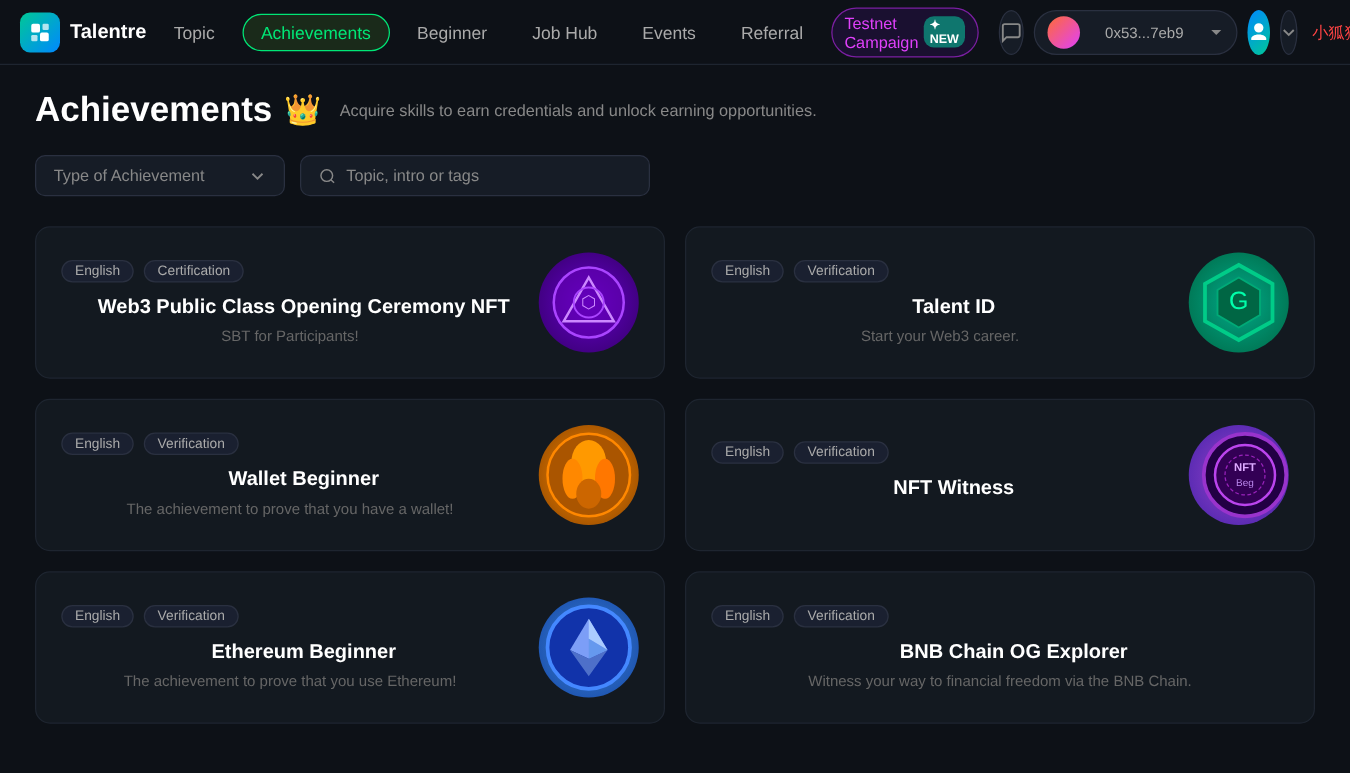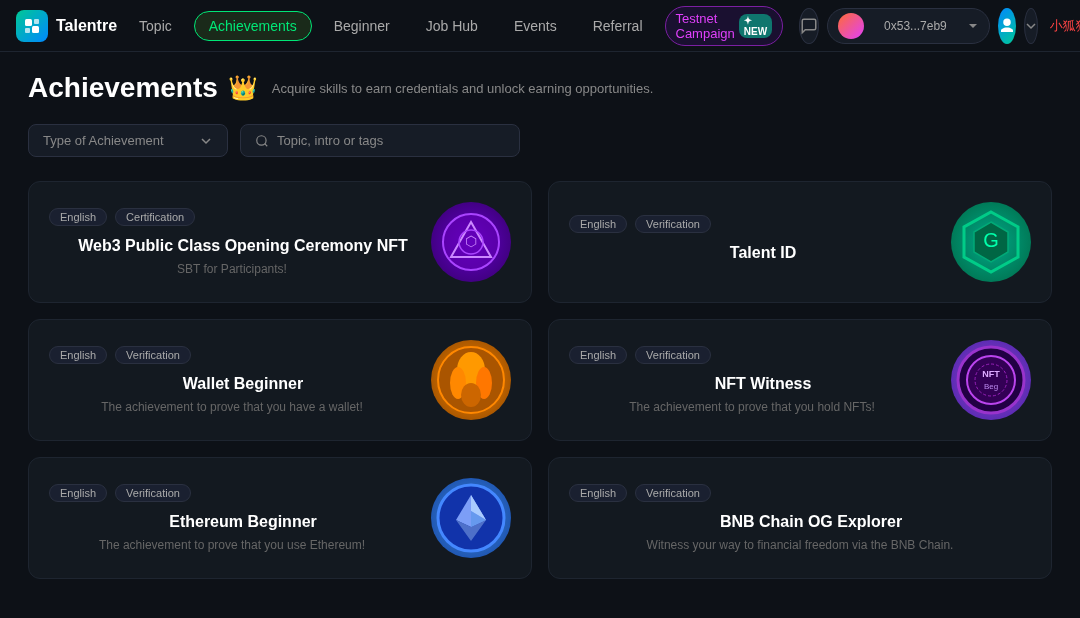--- a/index.html
+++ b/index.html
@@ -232,20 +232,21 @@
       position: relative;
     }
     .img-talent {
       background: radial-gradient(circle, #00aa88, #006644);
     }
     .img-wallet {
       background: radial-gradient(circle, #ff8800, #884400);
     }
     .img-nft {
       background: radial-gradient(circle, #9944cc, #4422aa);
+      justify-content: flex-end;
     }
     .img-ethereum {
       background: radial-gradient(circle, #4488cc, #1144aa);
     }
     .img-bnb {
       background: radial-gradient(circle, #ffaa00, #aa6600);
     }
 
     
     .page-content::-webkit-scrollbar { width: 6px; }
@@ -356,20 +357,21 @@
       </div>
     </div>
 
     <div class="achievement-card">
       <div class="card-info">
         <div class="card-tags">
           <span class="tag">English</span>
           <span class="tag">Verification</span>
         </div>
         <div class="card-title">Talent ID</div>
+        <div class="card-desc">Start your Web3 career.</div>
       </div>
       <div class="card-image img-talent">
         <svg width="70" height="70" viewBox="0 0 70 70">
           <polygon points="35,5 62,20 62,50 35,65 8,50 8,20" fill="none" stroke="#00cc88" stroke-width="3"></polygon>
           <polygon points="35,15 52,25 52,45 35,55 18,45 18,25" fill="#006644" stroke="#00aa77" stroke-width="1.5"></polygon>
           <text x="35" y="40" text-anchor="middle" font-size="20" fill="#00ffaa">G</text>
         </svg>
       </div>
     </div>
 
@@ -394,21 +396,20 @@
       </div>
     </div>
 
     <div class="achievement-card">
       <div class="card-info">
         <div class="card-tags">
           <span class="tag">English</span>
           <span class="tag">Verification</span>
         </div>
         <div class="card-title">NFT Witness</div>
-        <div class="card-desc">The achievement to prove that you hold NFTs!</div>
       </div>
       <div class="card-image img-nft">
         <svg width="70" height="70" viewBox="0 0 70 70">
           <circle cx="35" cy="35" r="33" fill="#220044" stroke="#9933cc" stroke-width="3"></circle>
           <circle cx="35" cy="35" r="24" fill="#330055" stroke="#bb44ee" stroke-width="2"></circle>
           <text x="35" y="32" text-anchor="middle" font-size="9" font-weight="bold" fill="#ddaaff">NFT</text>
           <text x="35" y="44" text-anchor="middle" font-size="8" fill="#bb88ee">Beg</text>
           <circle cx="35" cy="35" r="16" fill="none" stroke="#9922bb" stroke-width="1" stroke-dasharray="3,2"></circle>
         </svg>
       </div>

